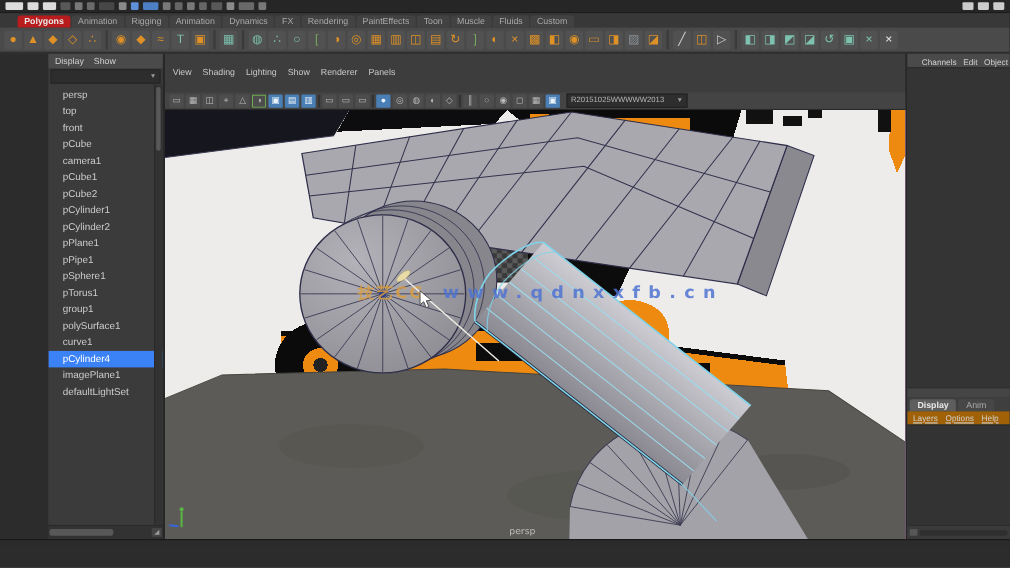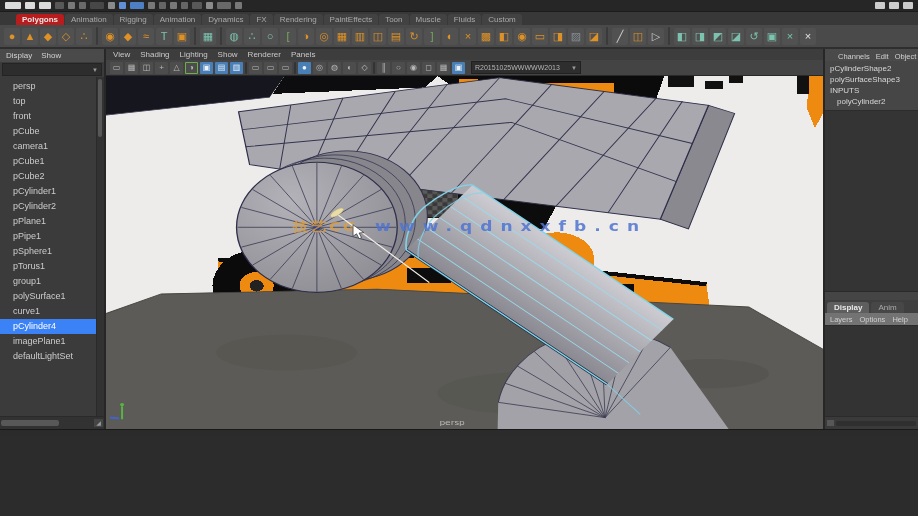--- a/index.html
+++ b/index.html
@@ -9,38 +9,38 @@
   .ticon{height:7px;border-radius:1px;flex:0 0 auto;}
   
   .tabs{height:13px;background:#383838;display:flex;align-items:flex-end;padding-left:16px;gap:1px;}
   .tab{font-size:8px;color:#a9a9a9;background:#424242;padding:1px 6px 1px 6px;border-radius:3px 3px 0 0;line-height:9px;white-space:nowrap;}
   .tab.active{background:#b91c1c;color:#e8e8e8;font-weight:bold;margin-top:7px;}
   
   .shelf{height:24px;background:#4a4a4a;display:flex;align-items:center;padding:0 4px;gap:2px;border-bottom:2px solid #2e2e2e;box-sizing:border-box;}
   .shicon{width:16px;height:17px;display:flex;align-items:center;justify-content:center;font-size:11px;background:#515151;border-radius:2px;line-height:1;flex:0 0 auto;}
   .shicon.sep{width:2px;height:18px;background:#3a3a3a;margin:0 2px;}
   
-  .main{display:flex;height:380px;}
+  .main{display:flex;height:441px;margin-left:44px;}
   
   .outliner{width:106px;background:#3b3b3b;display:flex;flex-direction:column;border-right:2px solid #272727;box-sizing:border-box;flex:0 0 auto;}
   .o-menus{height:13px;background:#4a4a4a;display:flex;gap:9px;padding:0 6px;align-items:center;font-size:8px;color:#d2d2d2;}
   .o-search{height:11px;margin:1px 2px;background:#2d2d2d;border:1px solid #242424;display:flex;align-items:center;font-size:7px;color:#8a8a8a;padding:0 3px;}
   .o-search .arr{margin-left:auto;font-size:6px;color:#999;}
   .o-list{flex:1;position:relative;overflow:hidden;background:#3b3b3b;}
   .o-rows{padding-top:2px;}
   .o-row{height:15px;line-height:15px;font-size:9px;color:#cccccc;padding-left:13px;white-space:nowrap;}
   .o-row.selected{background:#3b82f6;color:#ffffff;}
   .o-vscroll{position:absolute;right:0;top:0;bottom:0;width:7px;background:#323232;border-left:1px solid #2a2a2a;}
   .o-vthumb{position:absolute;top:2px;left:1px;width:4px;height:58px;background:#585858;border-radius:2px;}
   .o-hscroll{height:10px;background:#323232;display:flex;align-items:center;border-top:1px solid #2a2a2a;padding:1px;}
   .o-hthumb{width:58px;height:6px;background:#585858;border-radius:2px;}
   .o-corner{margin-left:auto;width:9px;height:8px;background:#454545;font-size:6px;color:#9a9a9a;text-align:center;line-height:8px;}
   
   .viewport{flex:1;display:flex;flex-direction:column;background:#3d3d3d;border-right:2px solid #272727;min-width:0;box-sizing:border-box;}
-  .vp-menus{height:11px;display:flex;gap:10px;padding:0 7px;align-items:center;font-size:8px;color:#c9c9c9;}
+  .vp-menus{height:11px;display:flex;gap:10px;padding:12px 7px;font-size:8px;color:#c9c9c9;}
   .vp-icons{height:15px;display:flex;gap:2px;align-items:center;padding:0 4px;background:#444444;border-bottom:1px solid #292929;}
   .vicon{width:13px;height:12px;font-size:8px;color:#b9b9b9;display:flex;align-items:center;justify-content:center;background:#4d4d4d;border-radius:1px;flex:0 0 auto;line-height:1;}
   .vicon.blue{background:#4a7fb5;color:#eaf2fa;}
   .vicon.green{box-shadow:0 0 0 1px #6fae4e inset;}
   .vicon.sep{width:2px;height:12px;background:#333333;}
   .vp-dd{margin-left:4px;width:102px;height:11px;background:#2e2e2e;border:1px solid #212121;color:#b5b5b5;font-size:7px;display:flex;align-items:center;padding:0 3px;white-space:nowrap;overflow:hidden;}
   .vp-dd .arr{margin-left:auto;font-size:6px;color:#9a9a9a;}
   .scene{flex:1;position:relative;background:#f0abfc;overflow:hidden;}
   .scene svg{position:absolute;inset:0;width:100%;height:100%;}
   
@@ -48,21 +48,21 @@
   .cb-menus{height:12px;display:flex;gap:6px;align-items:flex-end;padding:0 13px;font-size:7.5px;color:#d0d0d0;background:#4a4a4a;}
   .cb-rows{padding:2px 0 3px 0;background:#464646;}
   .cb-row{font-size:8px;color:#d8d8d8;height:11px;line-height:11px;padding-left:5px;white-space:nowrap;overflow:hidden;}
   .cb-row.indent{padding-left:12px;}
   .rp-empty{flex:1;background:#343434;border-top:1px solid #2c2c2c;}
   .layer{height:138px;display:flex;flex-direction:column;background:#3f3f3f;}
   .ly-strip{height:8px;background:#454545;border-top:1px solid #2a2a2a;}
   .ly-tabs{height:13px;display:flex;gap:2px;padding:0 2px;align-items:flex-end;background:#3f3f3f;}
   .ly-tab{font-size:8px;padding:1px 7px;background:#474747;color:#aaaaaa;border-radius:3px 3px 0 0;line-height:9px;}
   .ly-tab.active{background:#5e5e5e;color:#e8e8e8;font-weight:bold;}
-  .ly-menus{height:12px;display:flex;gap:7px;padding:0 5px;align-items:center;font-size:7.5px;color:#d0d0d0;background:#737373;}
+  .ly-menus{height:12px;display:flex;gap:7px;padding:0 5px;align-items:center;font-size:7.5px;color:#d0d0d0;background:#a16207;text-decoration:underline;}
   .ly-list{flex:1;background:#333333;border-top:1px solid #2b2b2b;}
   .ly-bottom{height:10px;display:flex;align-items:center;background:#3a3a3a;border-top:1px solid #2b2b2b;padding:1px 2px;gap:2px;}
   .ly-box{width:7px;height:6px;background:#575757;}
   .ly-track{flex:1;height:5px;background:#2f2f2f;border-radius:2px;}
   .bottom{height:7px;background:#2b2b2b;border-top:1px solid #191919;box-sizing:border-box;}
 </style>
 </head>
 <body>
 
 <div class="app">
@@ -494,26 +494,20 @@
         </svg>
       </div>
     </div>
 
     <div class="rightpanel">
       <div class="cb-menus">
         <span>Channels</span>
           <span>Edit</span>
           <span>Object</span>
       </div>
-      <div class="cb-rows">
-        <div class="cb-row"><span>pCylinderShape2</span></div>
-          <div class="cb-row"><span>polySurfaceShape3</span></div>
-          <div class="cb-row"><span>INPUTS</span></div>
-          <div class="cb-row indent"><span>polyCylinder2</span></div>
-      </div>
       <div class="rp-empty"></div>
       <div class="layer">
         <div class="ly-strip"></div>
         <div class="ly-tabs">
           <div class="ly-tab active"><span>Display</span></div>
             <div class="ly-tab"><span>Anim</span></div>
         </div>
         <div class="ly-menus">
           <span>Layers</span>
             <span>Options</span>

